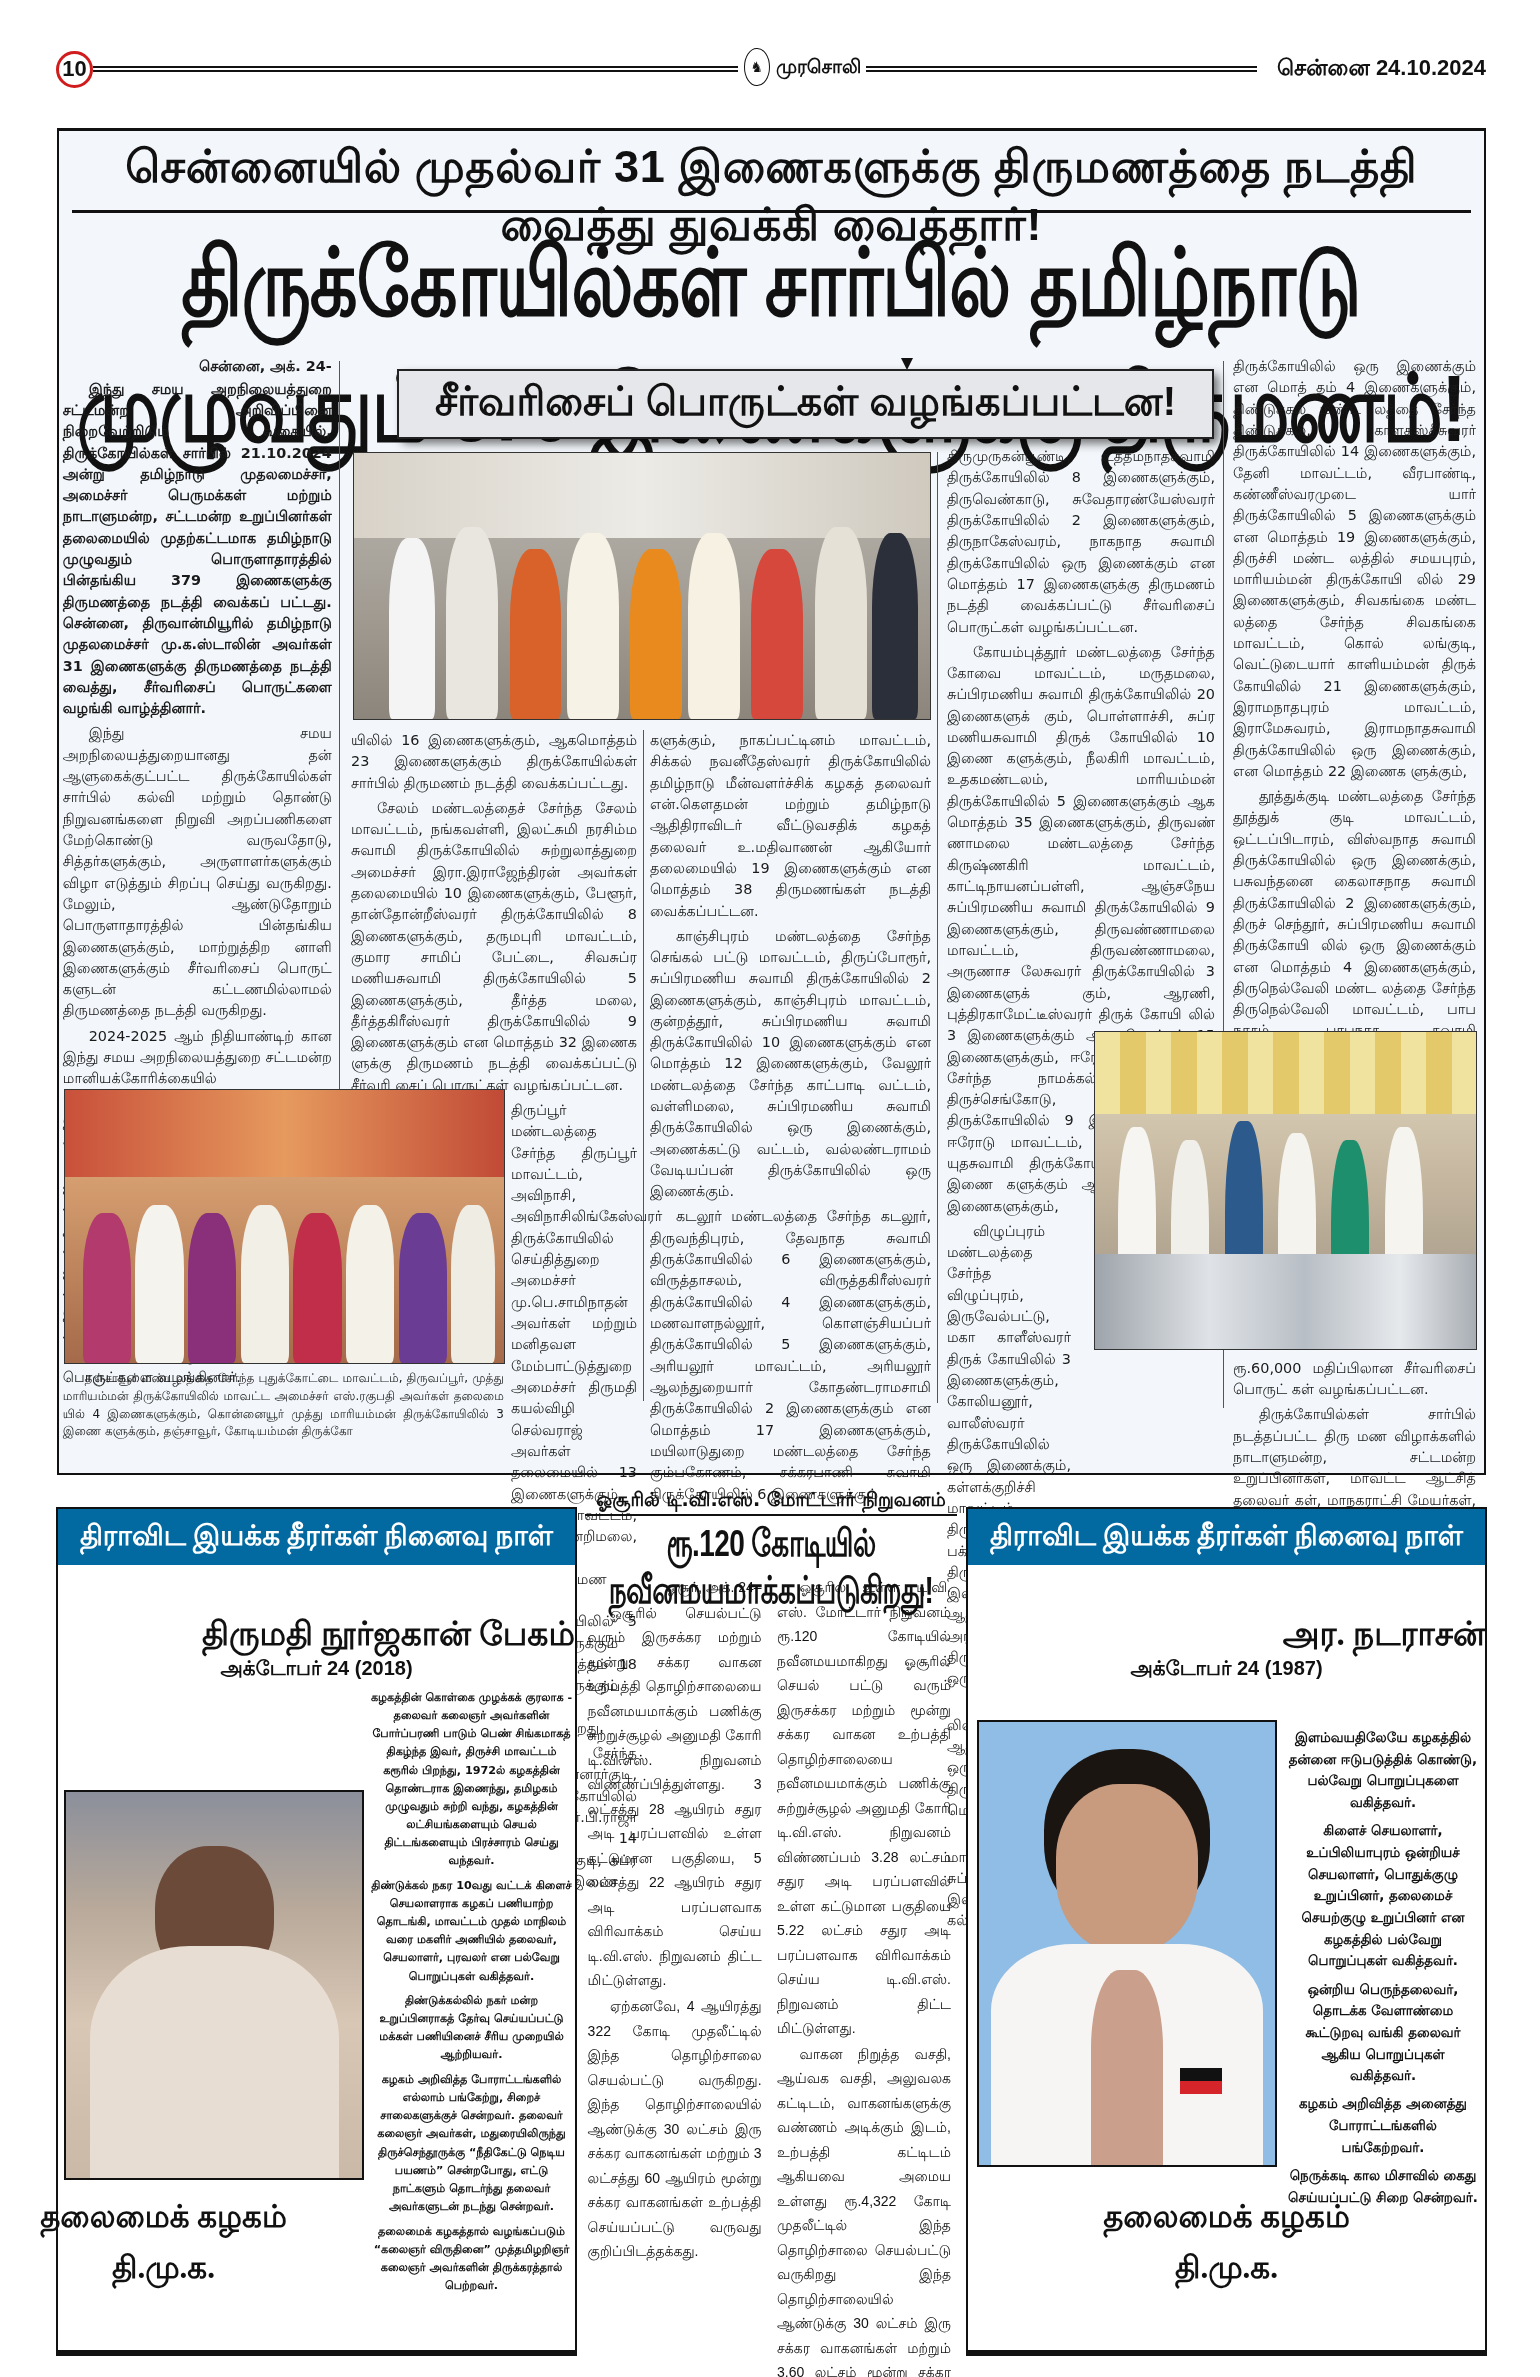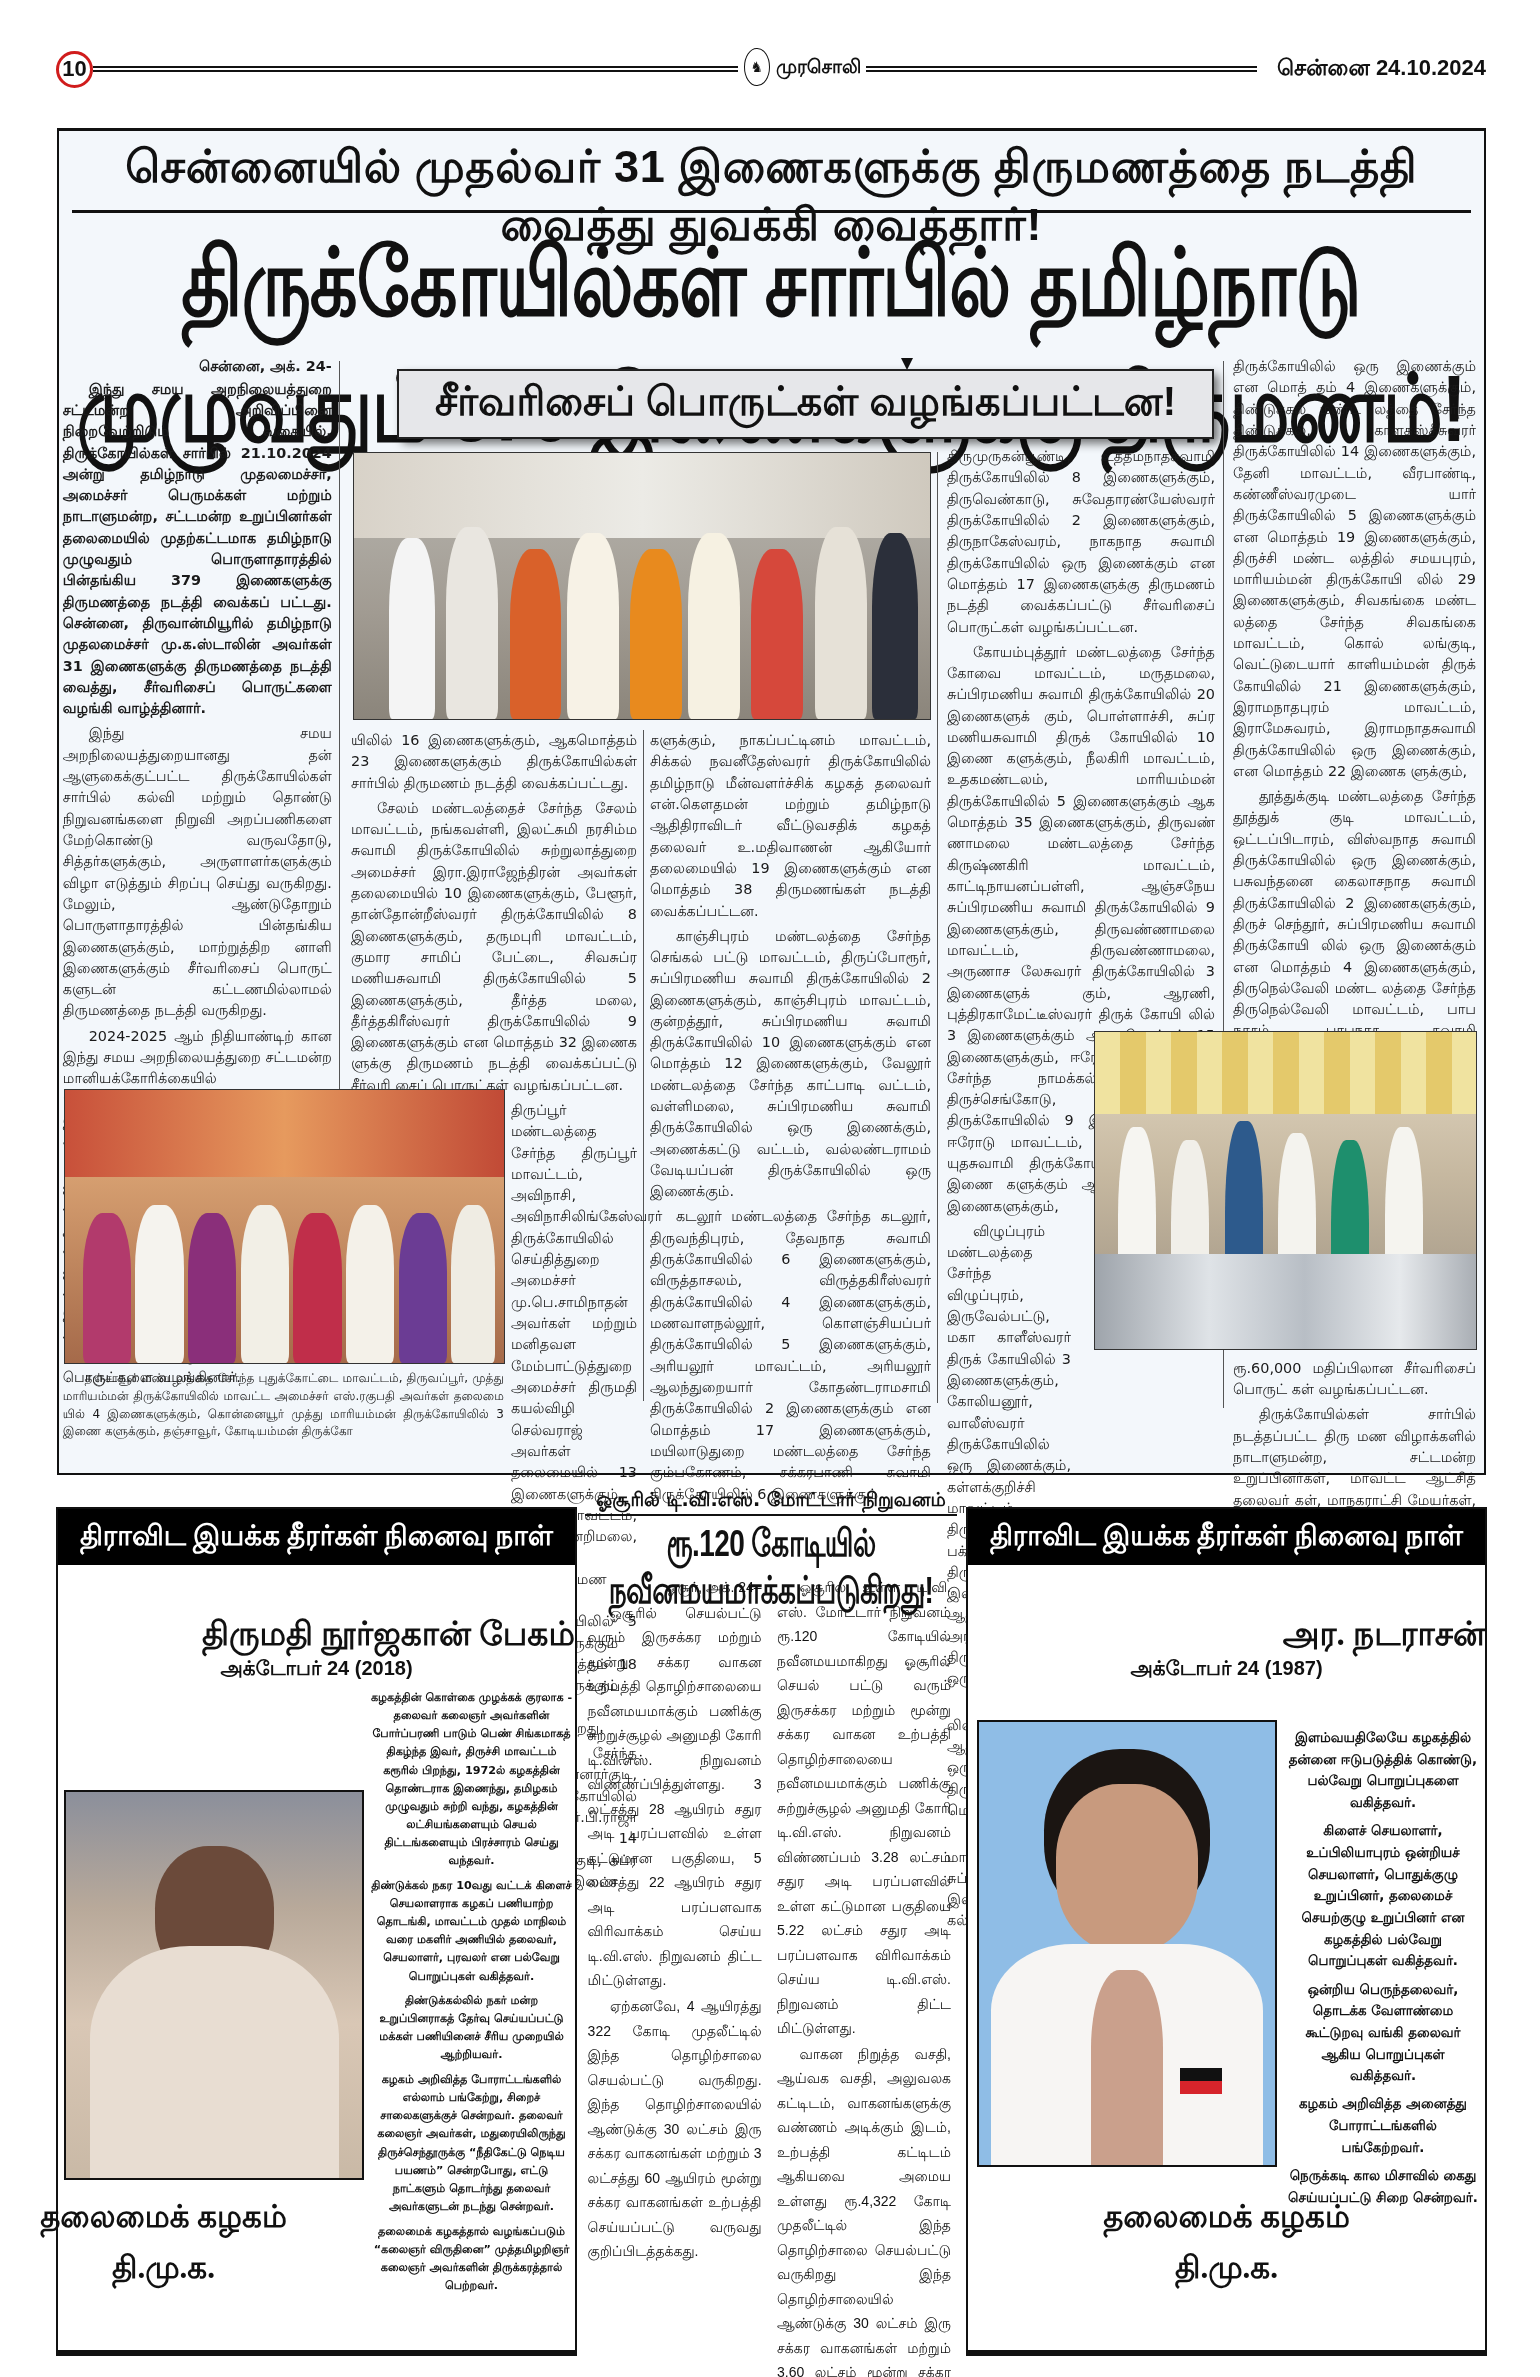--- a/index.html
+++ b/index.html
@@ -40,21 +40,21 @@
   .photo { position: absolute; border: 1.9px solid #333; overflow: hidden; background: #c9b39a; }
   .photo .ph-bg { position: absolute; inset: 0; }
   .photo .banner { position: absolute; left: 0; right: 0; top: 0; height: 32%; }
   .photo .person { position: absolute; bottom: 0; border-radius: 40% 40% 6% 6%; }
   .photo-1 .ph-bg { background: linear-gradient(#b9b7b1, #a19b92 60%, #8b857b); }
   .photo-2 .ph-bg { background: linear-gradient(#b9795a, #d7a071 30%, #a56a4a); }
   .photo-3 .ph-bg { background: linear-gradient(#e4d9c4, #c6b8a0 45%, #9a8f80); }
 
   
   .memorial { position: absolute; top: 1507px; width: 521px; height: 849px; border: 2.6px solid #111; border-bottom-width: 6.4px; background: #fff; }
-  .mem-band { position: absolute; left: 0; top: 0; right: 0; height: 56px; background: #000000; color: #fff;
+  .mem-band { position: absolute; left: 0; top: 0; right: 0; height: 56px; background: #0369a1; color: #fff;
               display: flex; align-items: center; justify-content: center; font-family: "Liberation Serif", serif; font-size: 28px; font-weight: bold; }
   .mem-name { position: absolute; left: 0; right: 0; top: 107px; text-align: right; font-family: "Liberation Serif", serif; font-weight: bold; font-size: 33px; }
   .mem-date { position: absolute; left: 0; right: 0; top: 148px; text-align: center; font-family: "Liberation Sans", sans-serif; font-weight: bold; font-size: 20px; }
   .mem-photo { position: absolute; border: 2.6px solid #111; overflow: hidden; }
   .mem-bio { position: absolute; text-align: center; font-weight: bold; font-size: 11.2px; line-height: 1.62; }
   .mem-bio p { margin-bottom: 6.4px; }
   .mem-sig1 { position: absolute; left: 0; width: 100%; text-align: center; font-family: "Liberation Serif", serif; font-weight: bold; font-size: 31px; }
   .mem-sig2 { position: absolute; left: 0; width: 100%; text-align: center; font-family: "Liberation Serif", serif; font-weight: bold; font-size: 31px; }
 
   

